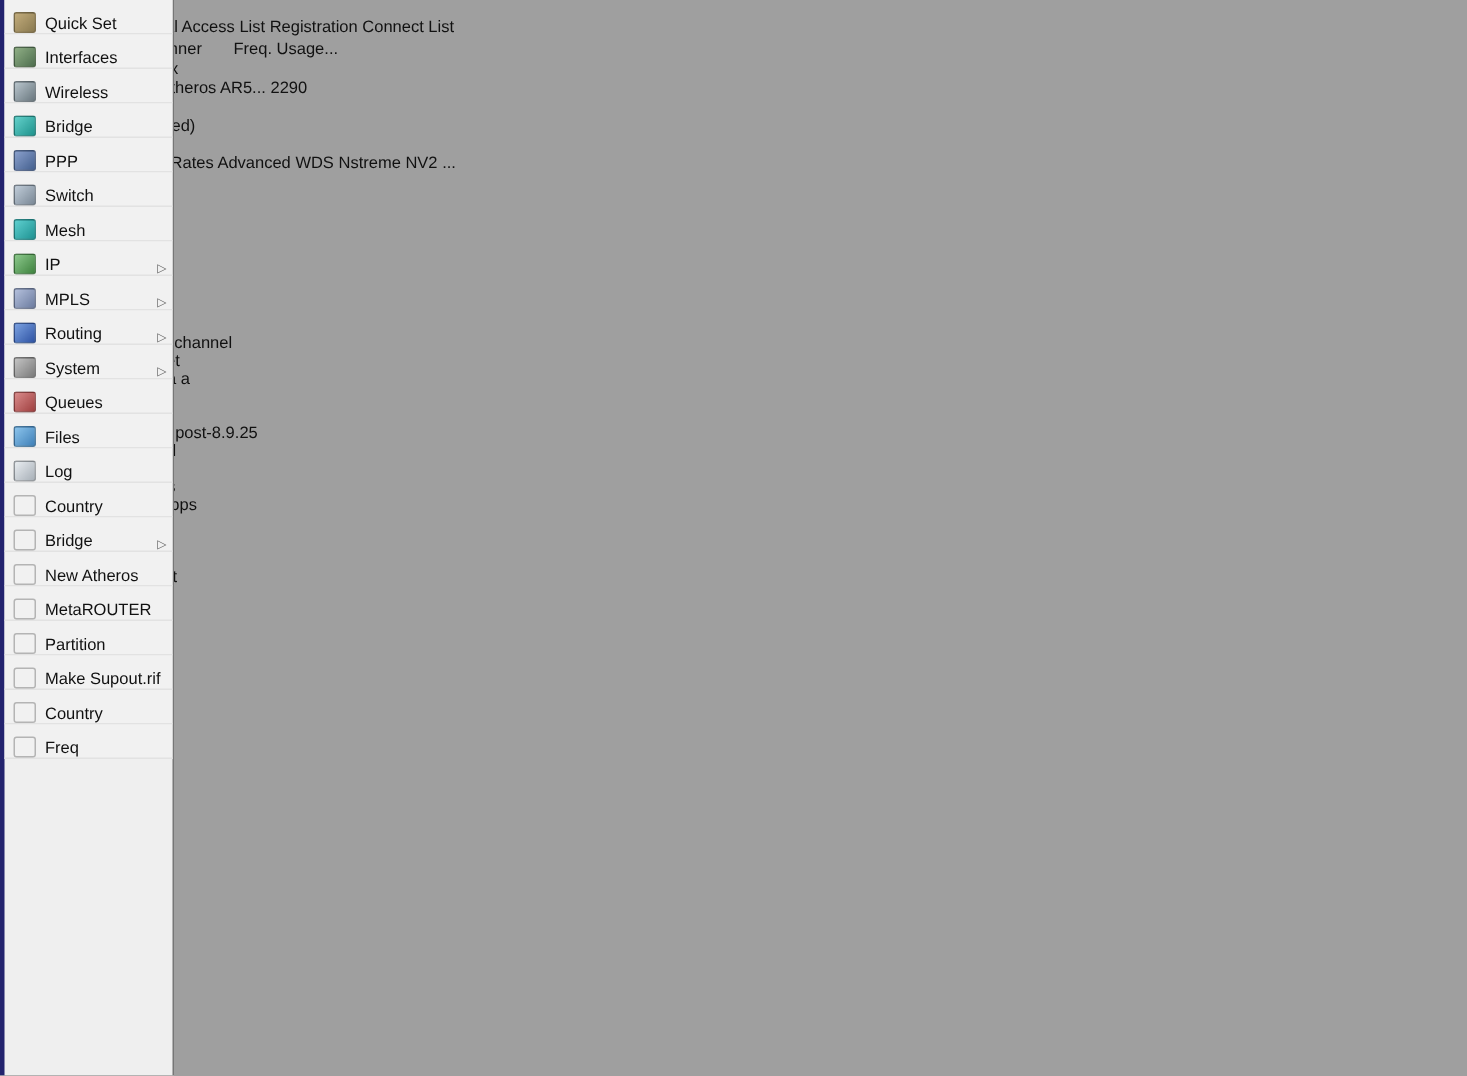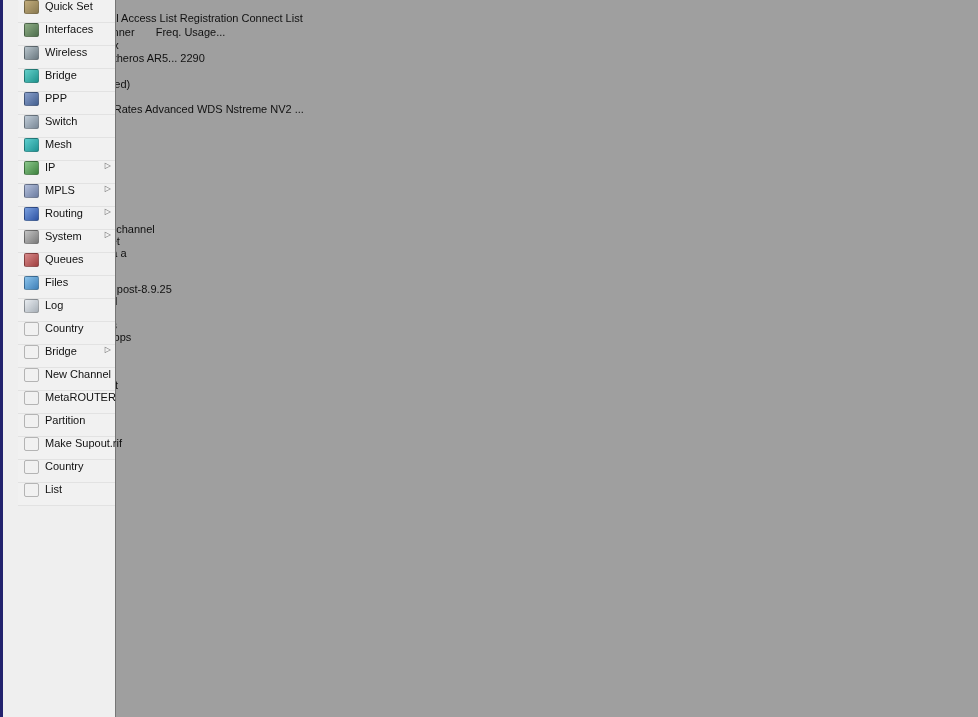--- a/index.html
+++ b/index.html
@@ -3,22 +3,22 @@
 <meta charset="utf-8">
 <style>
   html,body{margin:0;padding:0;}
   body{width:978px;height:717px;overflow:hidden;background:#9f9f9f;
        font-family:"Liberation Sans","DejaVu Sans",sans-serif;font-size:11px;color:#111;}
   .stage{position:relative;width:978px;height:717px;overflow:hidden;}
 
   
   .sidebar{position:absolute;left:0;top:0;width:116px;height:717px;background:#efefef;
            border-left:3px solid #23236e;border-right:1px solid #767676;box-sizing:border-box;z-index:5;}
-  .sitem{height:22px;display:flex;align-items:flex-start;padding:0 4px 0 6px;
-         border-bottom:1px solid #e2e2e2;background:#f1f1f1;cursor:default;margin-left:15px;}
+  .sitem{height:22px;display:flex;align-items:flex-end;padding:0 4px 0 6px;
+         border-bottom:1px solid #e2e2e2;background:#f1f1f1;cursor:default;}
   .sic{width:13px;height:12px;border-radius:2px;margin-right:6px;flex:none;border:1px solid rgba(0,0,0,.25);}
   .slabel{white-space:nowrap;}
   .chev{margin-left:auto;color:#666;font-size:8px;}
   .ic0{background:linear-gradient(135deg,#c2ac7c,#8a7a50);}
   .ic1{background:linear-gradient(135deg,#8fae85,#4f6f4f);}
   .ic2{background:linear-gradient(135deg,#b9c5cc,#6a7880);}
   .ic3{background:linear-gradient(135deg,#63d0ca,#1f938d);}
   .ic4{background:linear-gradient(135deg,#8aa0cc,#44608f);}
   .ic5{background:linear-gradient(135deg,#c0ccd8,#7a8896);}
   .ic6{background:linear-gradient(135deg,#5ecfcf,#1f9393);}
@@ -199,41 +199,41 @@
         <span class="sic ic14"></span>
         <span class="slabel">Country</span>
       </div>
     <div class="sitem">
         <span class="sic ic15"></span>
         <span class="slabel">Bridge</span>
         <span class="chev">▷</span>
       </div>
     <div class="sitem">
         <span class="sic ic16"></span>
-        <span class="slabel">New Channel</span>
+        <span class="slabel">New Atheros</span>
       </div>
     <div class="sitem">
         <span class="sic ic17"></span>
         <span class="slabel">MetaROUTER</span>
       </div>
     <div class="sitem">
         <span class="sic ic18"></span>
         <span class="slabel">Partition</span>
       </div>
     <div class="sitem">
         <span class="sic ic19"></span>
         <span class="slabel">Make Supout.rif</span>
       </div>
     <div class="sitem">
         <span class="sic ic20"></span>
         <span class="slabel">Country</span>
       </div>
     <div class="sitem">
         <span class="sic ic21"></span>
-        <span class="slabel">List</span>
+        <span class="slabel">Freq</span>
       </div>
   </div>
 
   
   <div class="wtwin">
     <div class="wtitle">Wireless Tables</div>
     <div class="wtabs">
       <span class="tab active">Interfaces</span>
       <span class="tab">Nstreme Dual</span>
       <span class="tab">Access List</span>

